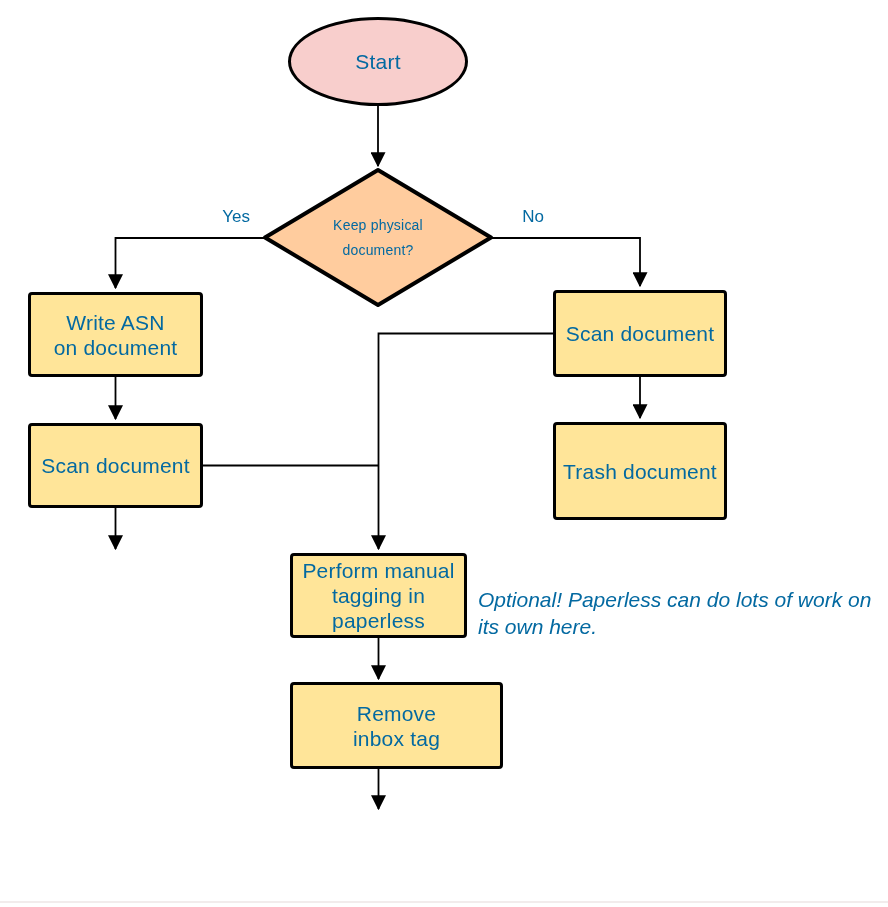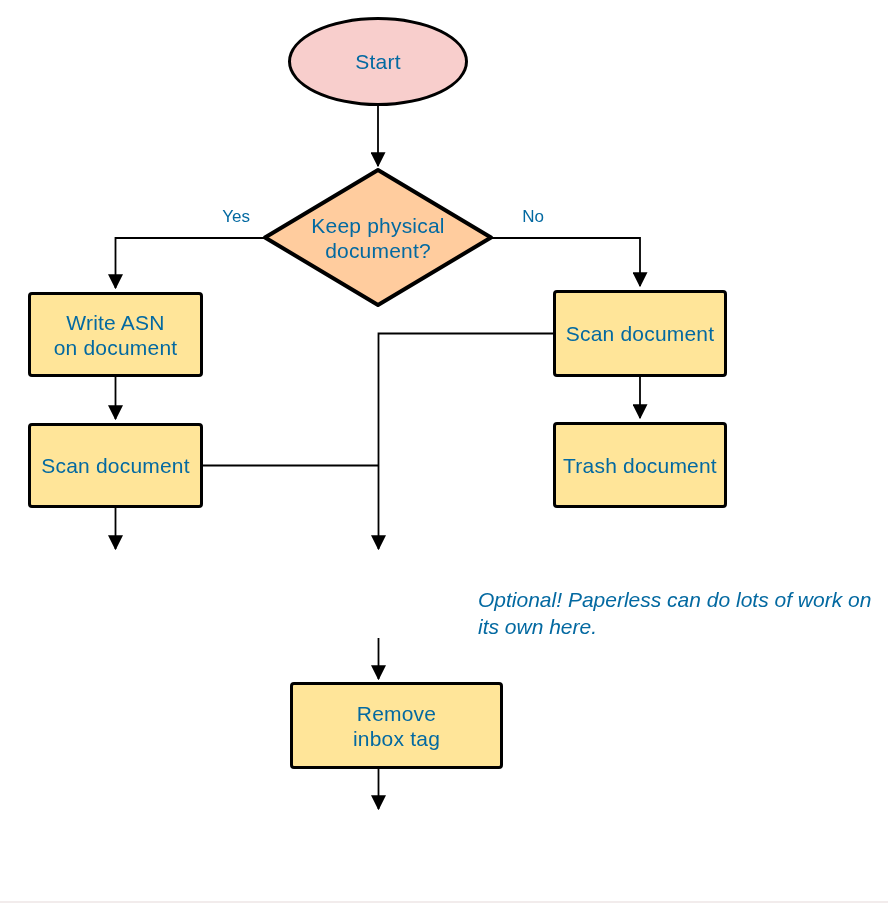--- a/index.html
+++ b/index.html
@@ -41,21 +41,21 @@
     background: var(--terminal-fill, #F8CECC);
     border: 3.5px solid var(--stroke, #000);
     border-radius: 50%;
   }
   .overlay-label {
     position: absolute;
     display: flex;
     align-items: center;
     justify-content: center;
     text-align: center;
-    font-size: 21px;
+    font-size: 14px;
     line-height: 25px;
     letter-spacing: 0.2px;
     white-space: pre-line;
   }
   .edge-label {
     position: absolute;
     font-size: 17px;
     line-height: 22px;
     text-align: right;
   }
@@ -119,24 +119,29 @@
 
   <div class="node process" style="left:28px; top:423px; width:175px; height:85px;">
     <span>Scan document</span>
   </div>
 
 
   <div class="node process" style="left:553px; top:290px; width:174px; height:87px;">
     <span>Scan document</span>
   </div>
 
-  <div class="node process" style="left:553px; top:422px; width:174px; height:86px;">
+  <div class="node process" style="left:553px; top:422px; width:174px; height:98px;">
     <span>Trash document</span>
   </div>
 
+  <div class="node process" style="left:290px; top:553px; width:177px; height:85px;">
+    <span>Perform manual
+tagging in
+paperless</span>
+  </div>
 
   <div class="annotation">Optional! Paperless can do lots of work on
 its own here.</div>
 
   <div class="node process" style="left:290px; top:682px; width:213px; height:87px;">
     <span>Remove
 inbox tag</span>
   </div>
 
 

